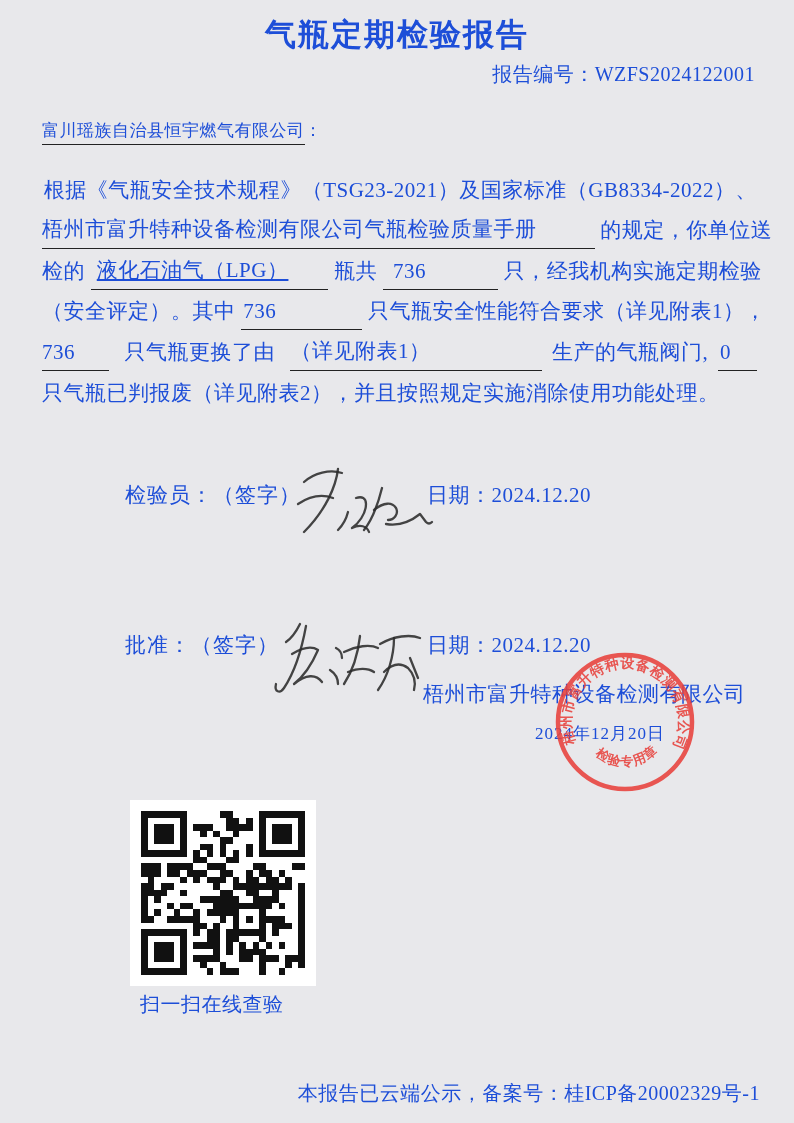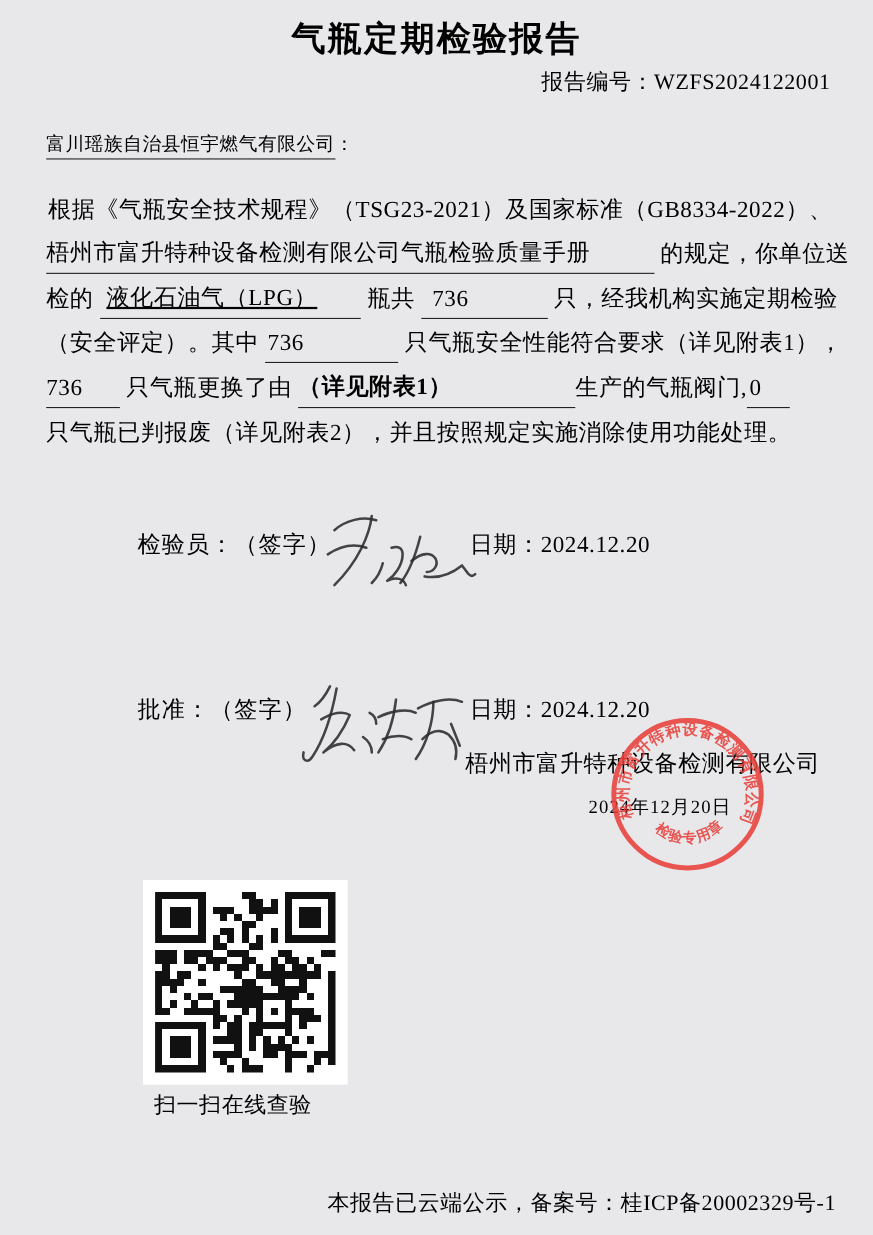--- a/index.html
+++ b/index.html
@@ -1,40 +1,40 @@
 <!DOCTYPE html>
 <html><head>
 <meta charset="utf-8">
 <style>
   html,body{margin:0;padding:0;}
   .page{
     position:relative;
     width:794px;height:1123px;
     background:#e8e8eb;
     font-family:"Liberation Serif","DejaVu Serif",serif;
-    color:#000000;
+    color:#1d4ed8;
     overflow:hidden;
   }
   .title{
     position:absolute;top:14px;left:0;width:100%;
     text-align:center;font-size:31px;font-weight:bold;letter-spacing:2px;
   }
   .report-no{
     position:absolute;top:61px;right:39px;
     font-size:20px;letter-spacing:0.5px;
   }
   .recipient{
     position:absolute;top:119px;left:42px;font-size:17px;letter-spacing:0.5px;
   }
   .recipient .u{border-bottom:1.5px solid #222;padding-bottom:4px;}
   .body-lines{
     position:absolute;top:168px;left:42px;width:715px;
     font-size:21px;letter-spacing:0.5px;
   }
-  .bline{height:40.6px;display:flex;align-items:flex-end;white-space:pre;}
+  .bline{height:40.6px;display:flex;align-items:flex-end;white-space:pre;justify-content:space-between;}
   .bline span{padding-bottom:5px;}
   .bline .ul{border-bottom:1.5px solid #222;}
   .sig-label{position:absolute;font-size:21px;letter-spacing:1px;}
   .sig-date{position:absolute;font-size:21px;letter-spacing:0.5px;}
   .signature{position:absolute;}
   .signature path{fill:none;stroke:#2b2b2b;stroke-width:2.3;stroke-linecap:round;stroke-linejoin:round;opacity:.88;}
   .org-name{position:absolute;top:680px;left:423px;font-size:21px;letter-spacing:0.5px;}
   .issue-date{position:absolute;top:722px;left:535px;font-size:17px;letter-spacing:1px;}
   .stamp{position:absolute;top:647px;left:550px;opacity:.88;}
   .stamp .ring{fill:none;stroke:#e8413c;stroke-width:4.5;}
@@ -58,21 +58,21 @@
 
   <div class="report-no"><span>报告编号：</span><span>WZFS2024122001</span></div>
 
   <div class="recipient"><span class="u">富川瑶族自治县恒宇燃气有限公司</span><span>：</span></div>
 
   <div class="body-lines" id="body-lines">
       <div class="bline"><span style="display: inline-block; width: 30px;"></span><span>根据《气瓶安全技术规程》（TSG23-2021）及国家标准（GB8334-2022）、</span></div>
       <div class="bline"><span class="ul" style="padding-right: 58px;">梧州市富升特种设备检测有限公司气瓶检验质量手册</span><span> 的规定，你单位送</span></div>
       <div class="bline"><span>检的 </span><span class="ul" style="padding-left: 6px; padding-right: 40px; text-decoration: underline;">液化石油气（LPG）</span><span> 瓶共 </span><span class="ul" style="padding-left: 10px; padding-right: 72px;">736</span><span> 只，经我机构实施定期检验</span></div>
       <div class="bline"><span>（安全评定）。其中 </span><span class="ul" style="padding-left: 2px; padding-right: 86px;">736</span><span> 只气瓶安全性能符合要求（详见附表1），</span></div>
-      <div class="bline"><span class="ul" style="padding-right: 34px;">736</span><span> 只气瓶更换了由 </span><span class="ul" style="padding-right: 112px; font-weight: bold;">（详见附表1）</span><span>生产的气瓶阀门,</span><span class="ul" style="padding-left: 2px; padding-right: 26px;">0</span></div>
+      <div class="bline"><span class="ul" style="padding-right: 34px;">736</span><span> 只气瓶更换了由 </span><span class="ul" style="padding-right: 112px;">（详见附表1）</span><span>生产的气瓶阀门,</span><span class="ul" style="padding-left: 2px; padding-right: 26px;">0</span></div>
       <div class="bline"><span>只气瓶已判报废（详见附表2），并且按照规定实施消除使用功能处理。</span></div>
     </div>
 
   <div class="sig-label" style="top:481px;left:125px;">检验员：（签字）</div>
   <svg class="signature" style="top:458px;left:288px;" width="148" height="92" viewBox="0 0 148 92">
     <path d="M16,24 C26,15 42,11 54,15"></path>
     <path d="M50,11 C48,28 38,52 16,74"></path>
     <path d="M10,46 C22,38 34,36 45,40"></path>
     <path d="M60,54 c-2,8 -6,14 -10,18"></path>
     <path d="M68,40 c6,-2 10,0 10,6 c0,10 -8,20 -14,24 c8,-4 15,-2 17,4"></path>

